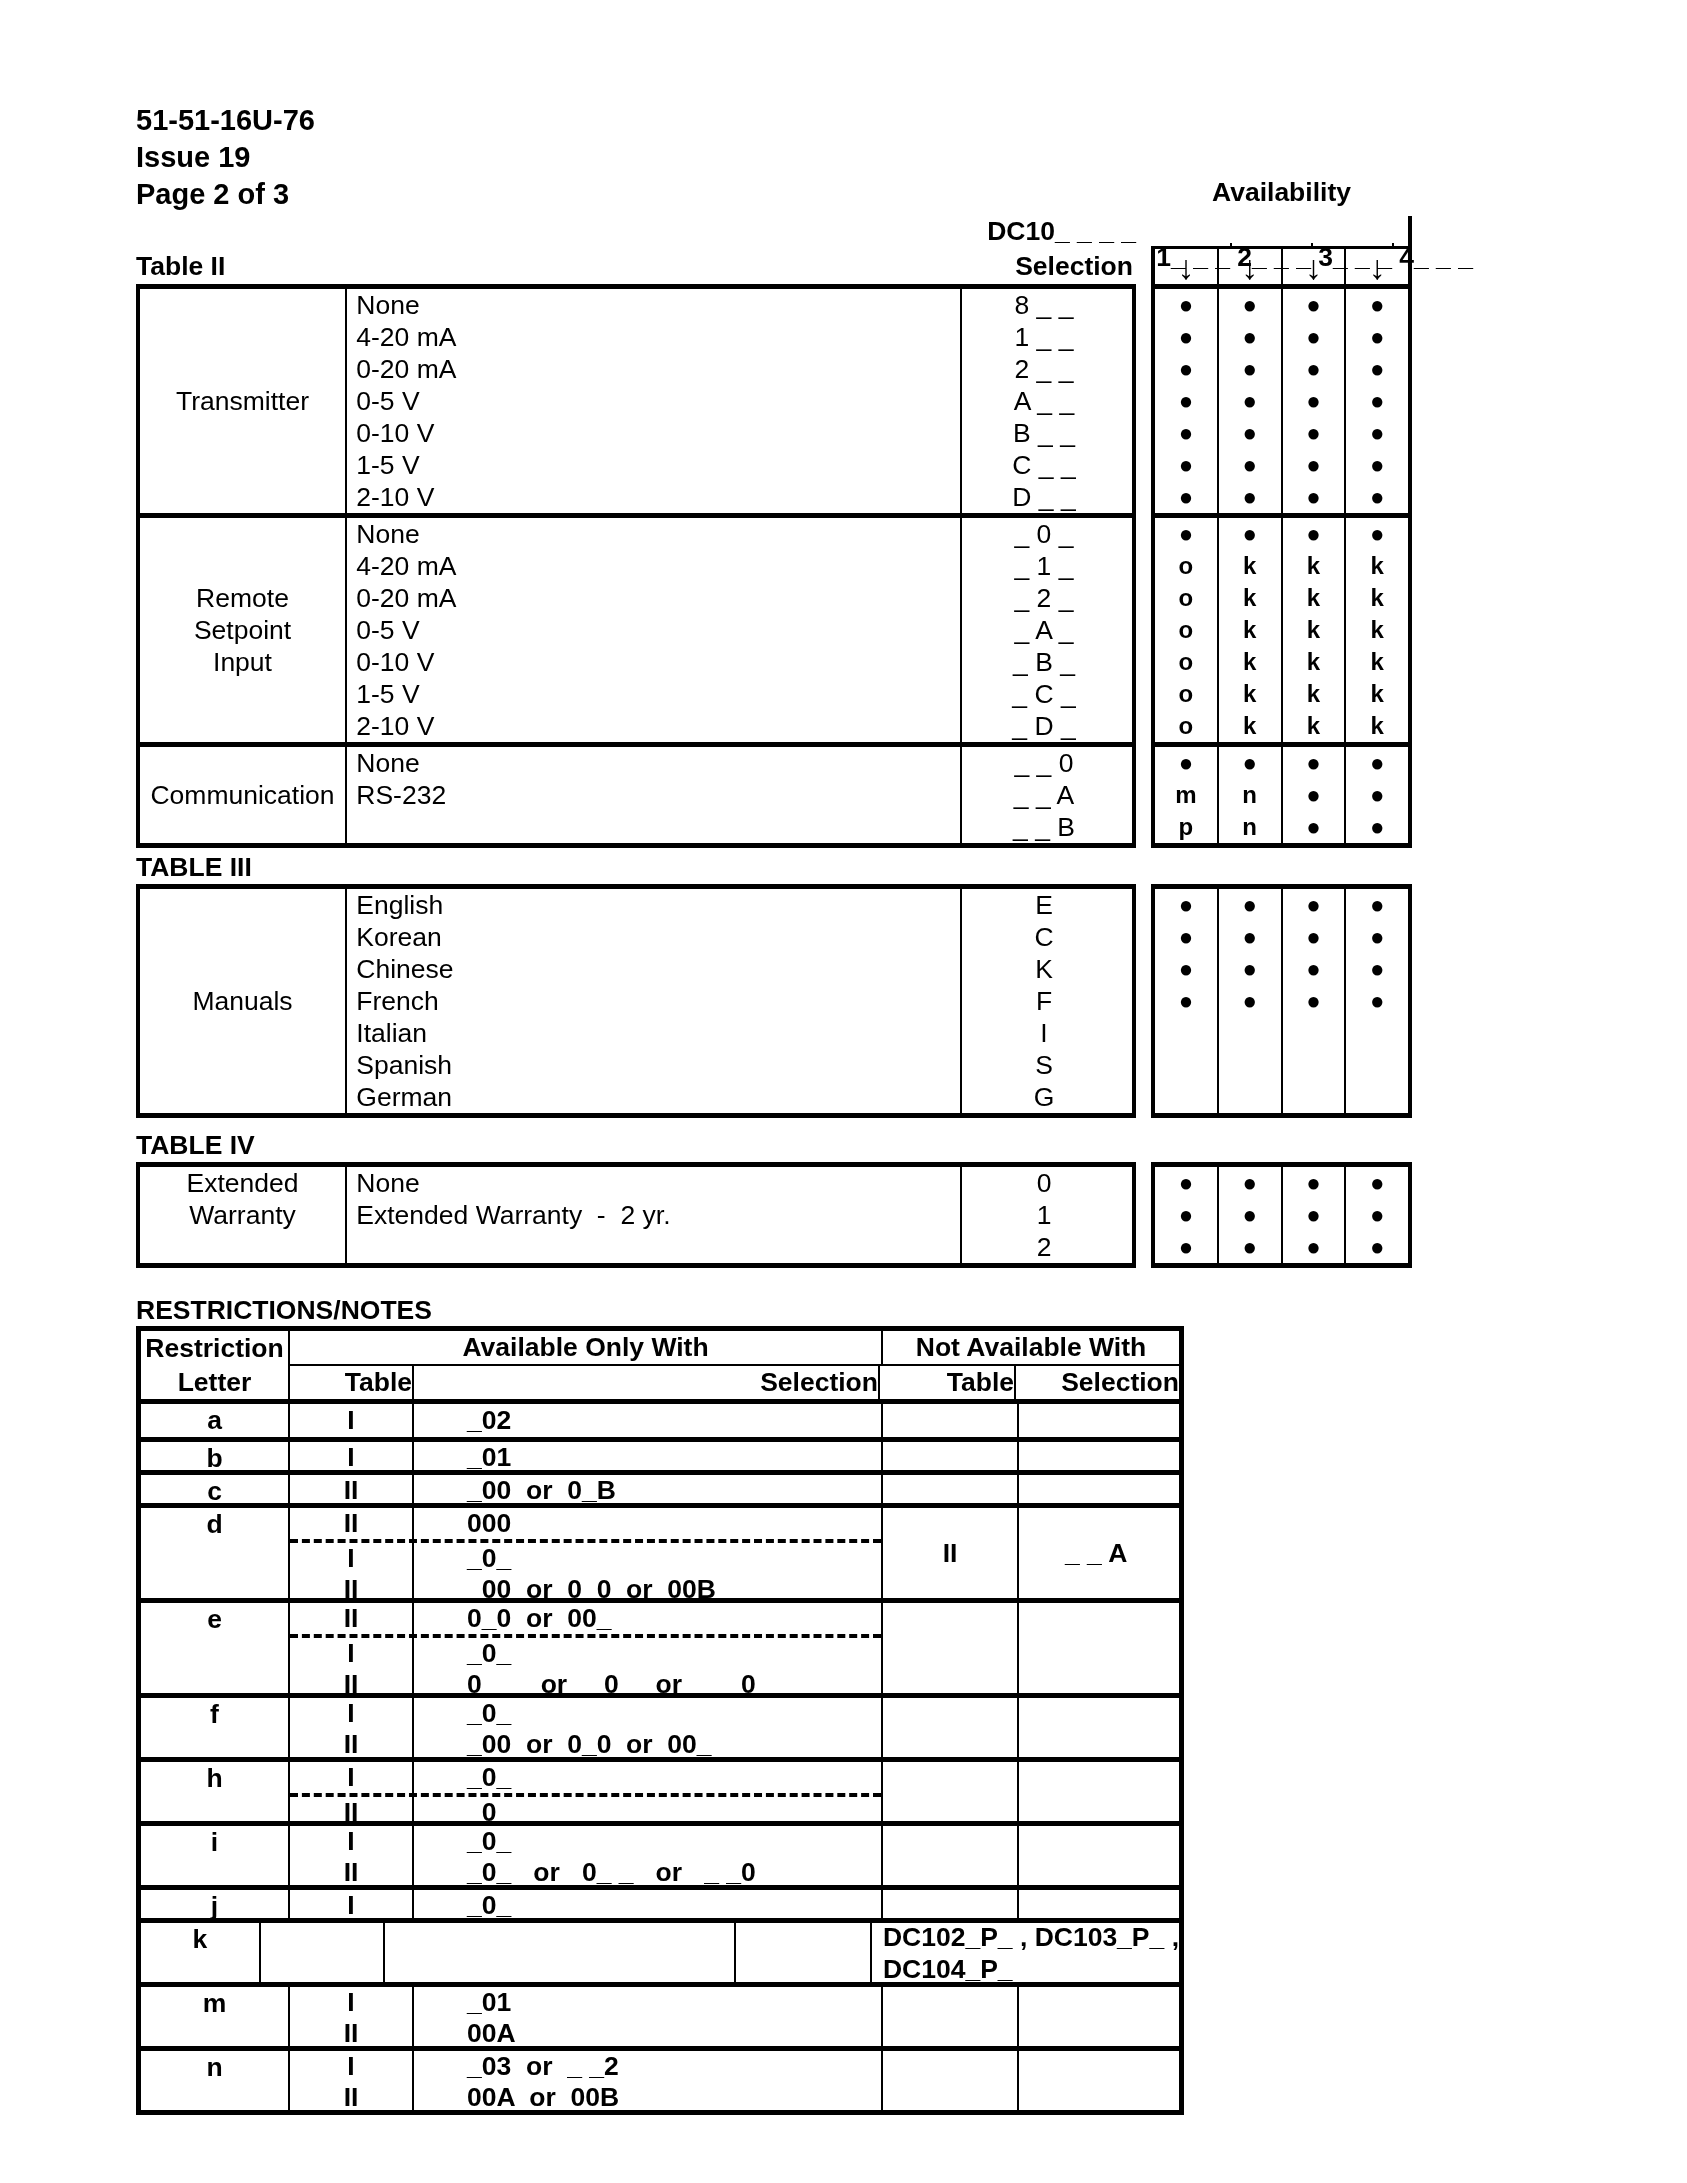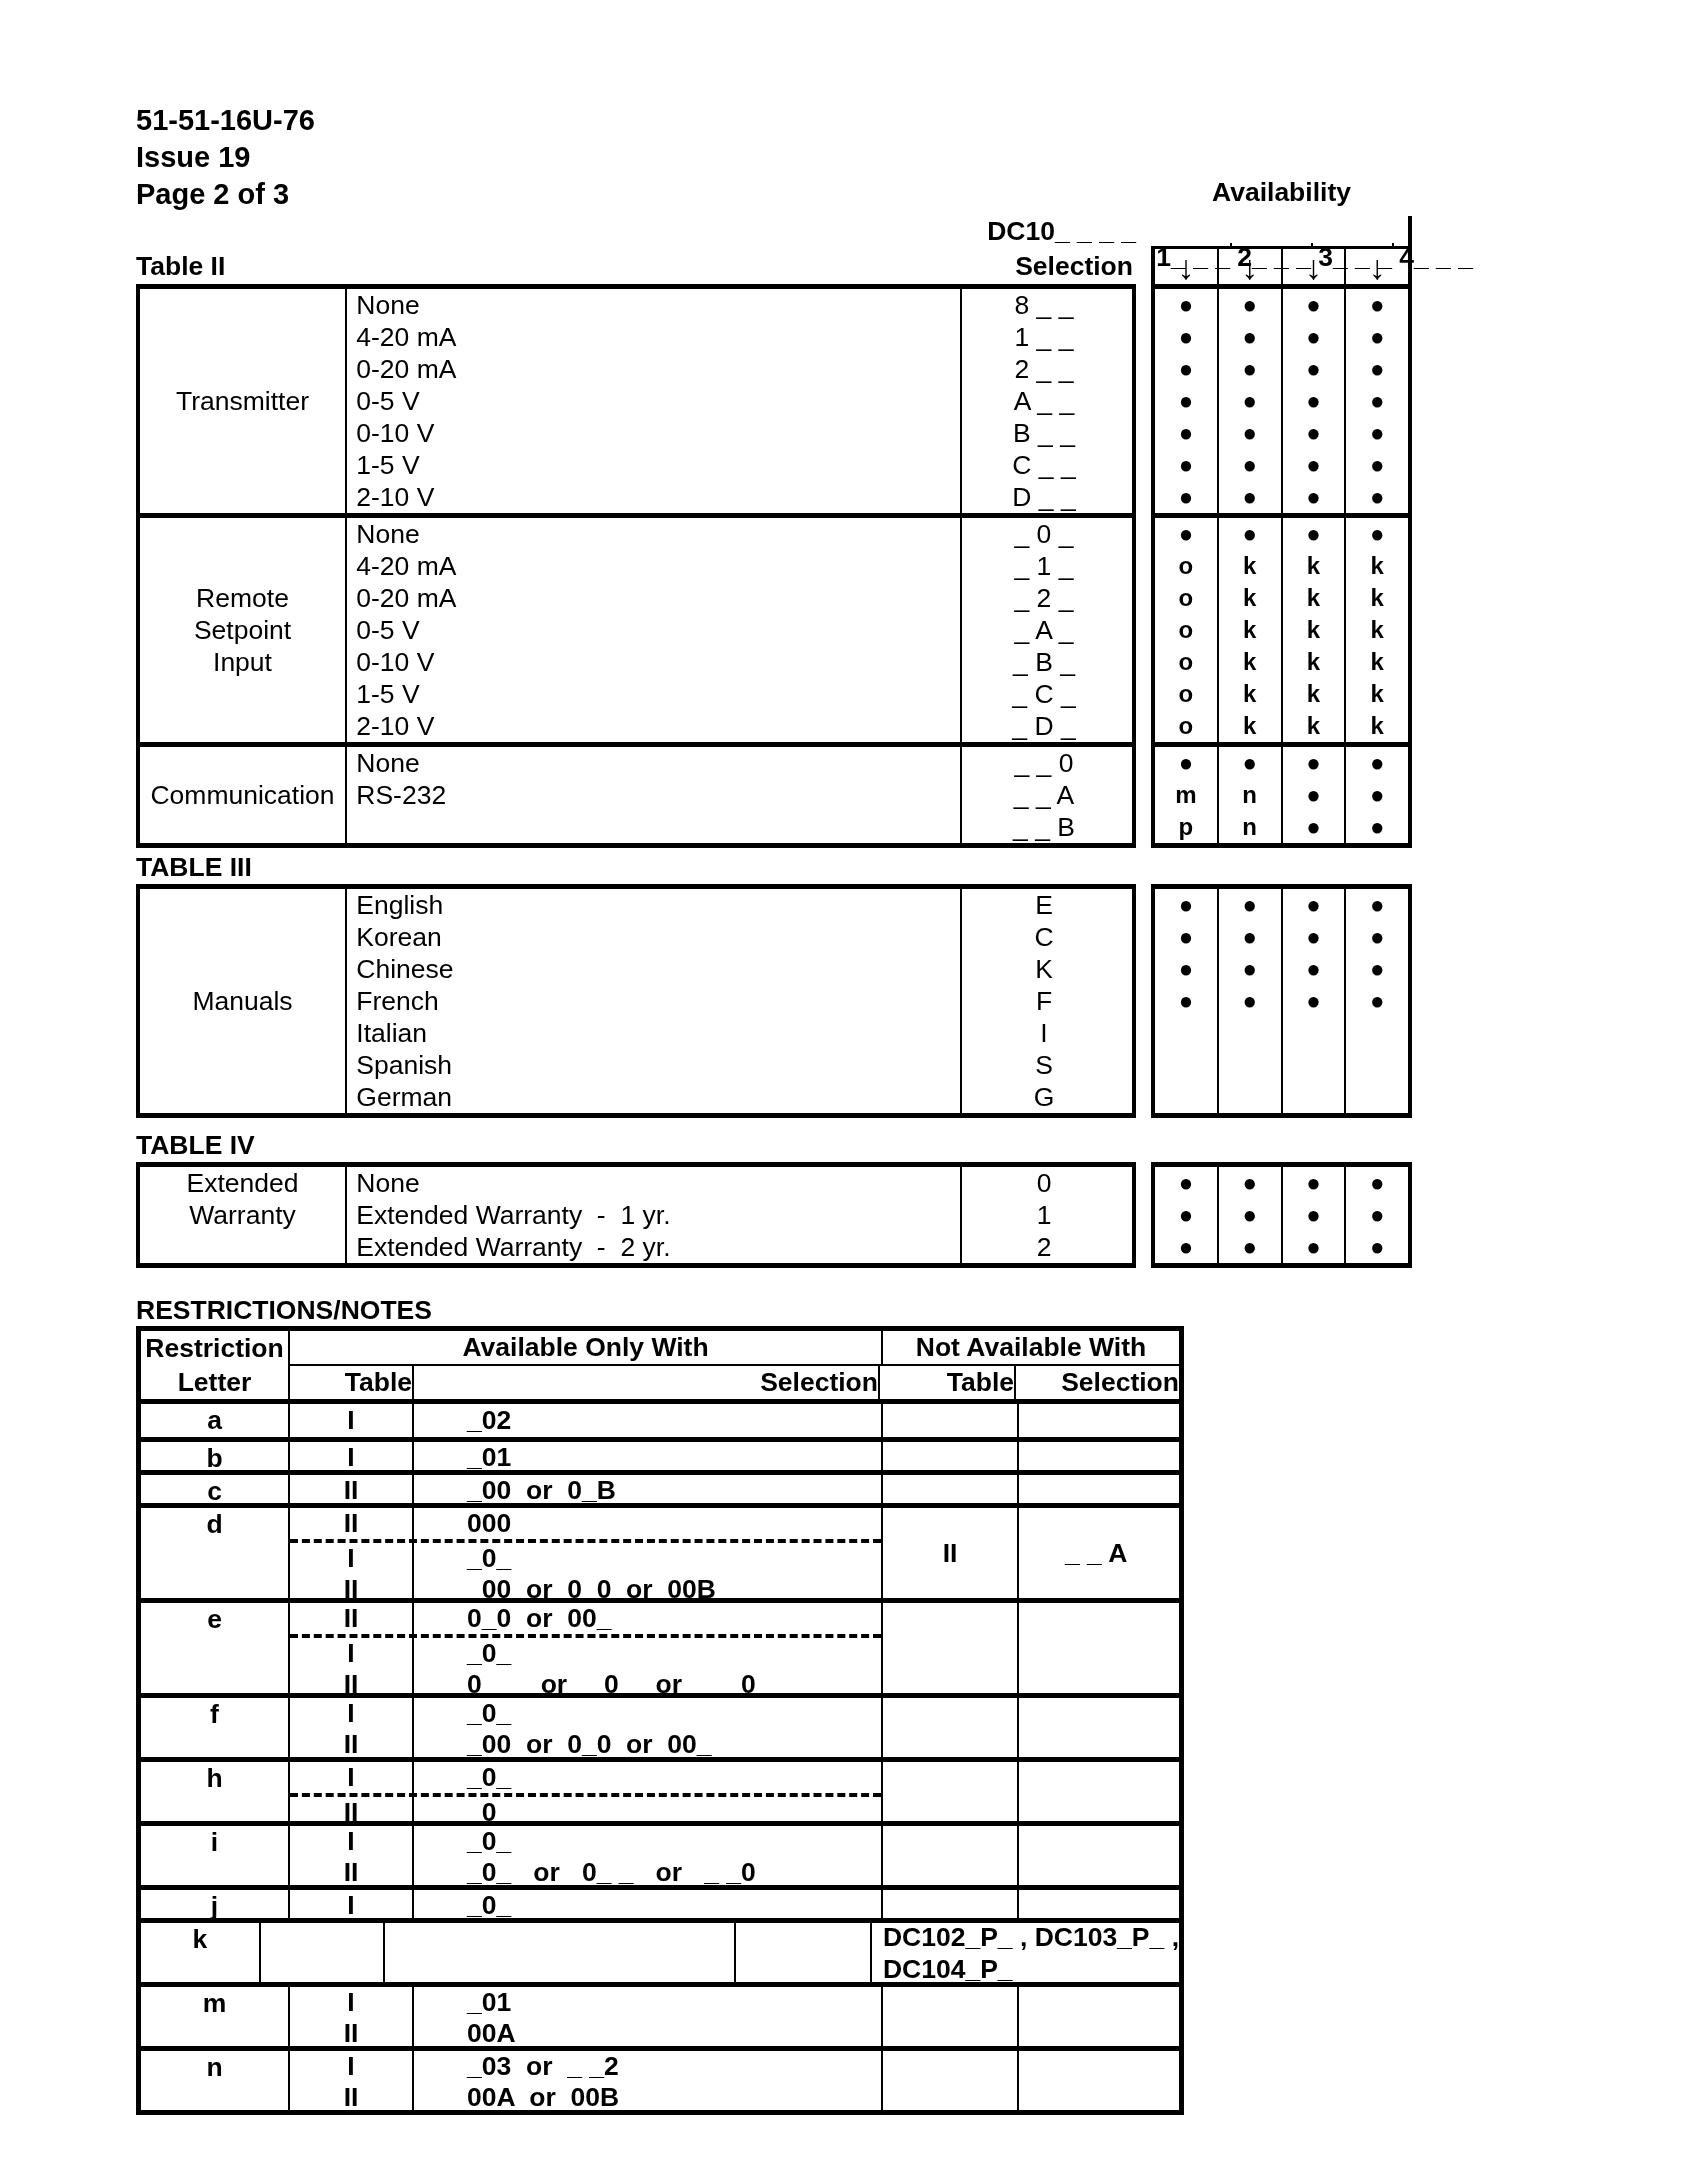--- a/index.html
+++ b/index.html
@@ -357,21 +357,20 @@
   </div>
 
   <div class="abs seclabel" style="left:136px;top:1130px;">TABLE IV</div>
   <div class="abs maintable" style="left:136px;top:1162px;">
     <div class="sec">
       <div class="cat topalign">Extended
 Warranty</div>
       <div class="opts">
 
       <div class="row"><span>None</span></div>
-          <div class="row"><span>Extended Warranty  -  1 yr.</span></div>
           <div class="row"><span>Extended Warranty  -  2 yr.</span></div>
         </div>
       <div class="codes">
 
       <div class="row"><span>0</span></div>
           <div class="row"><span>1</span></div>
           <div class="row"><span>2</span></div>
         </div>
     </div>
   </div>

